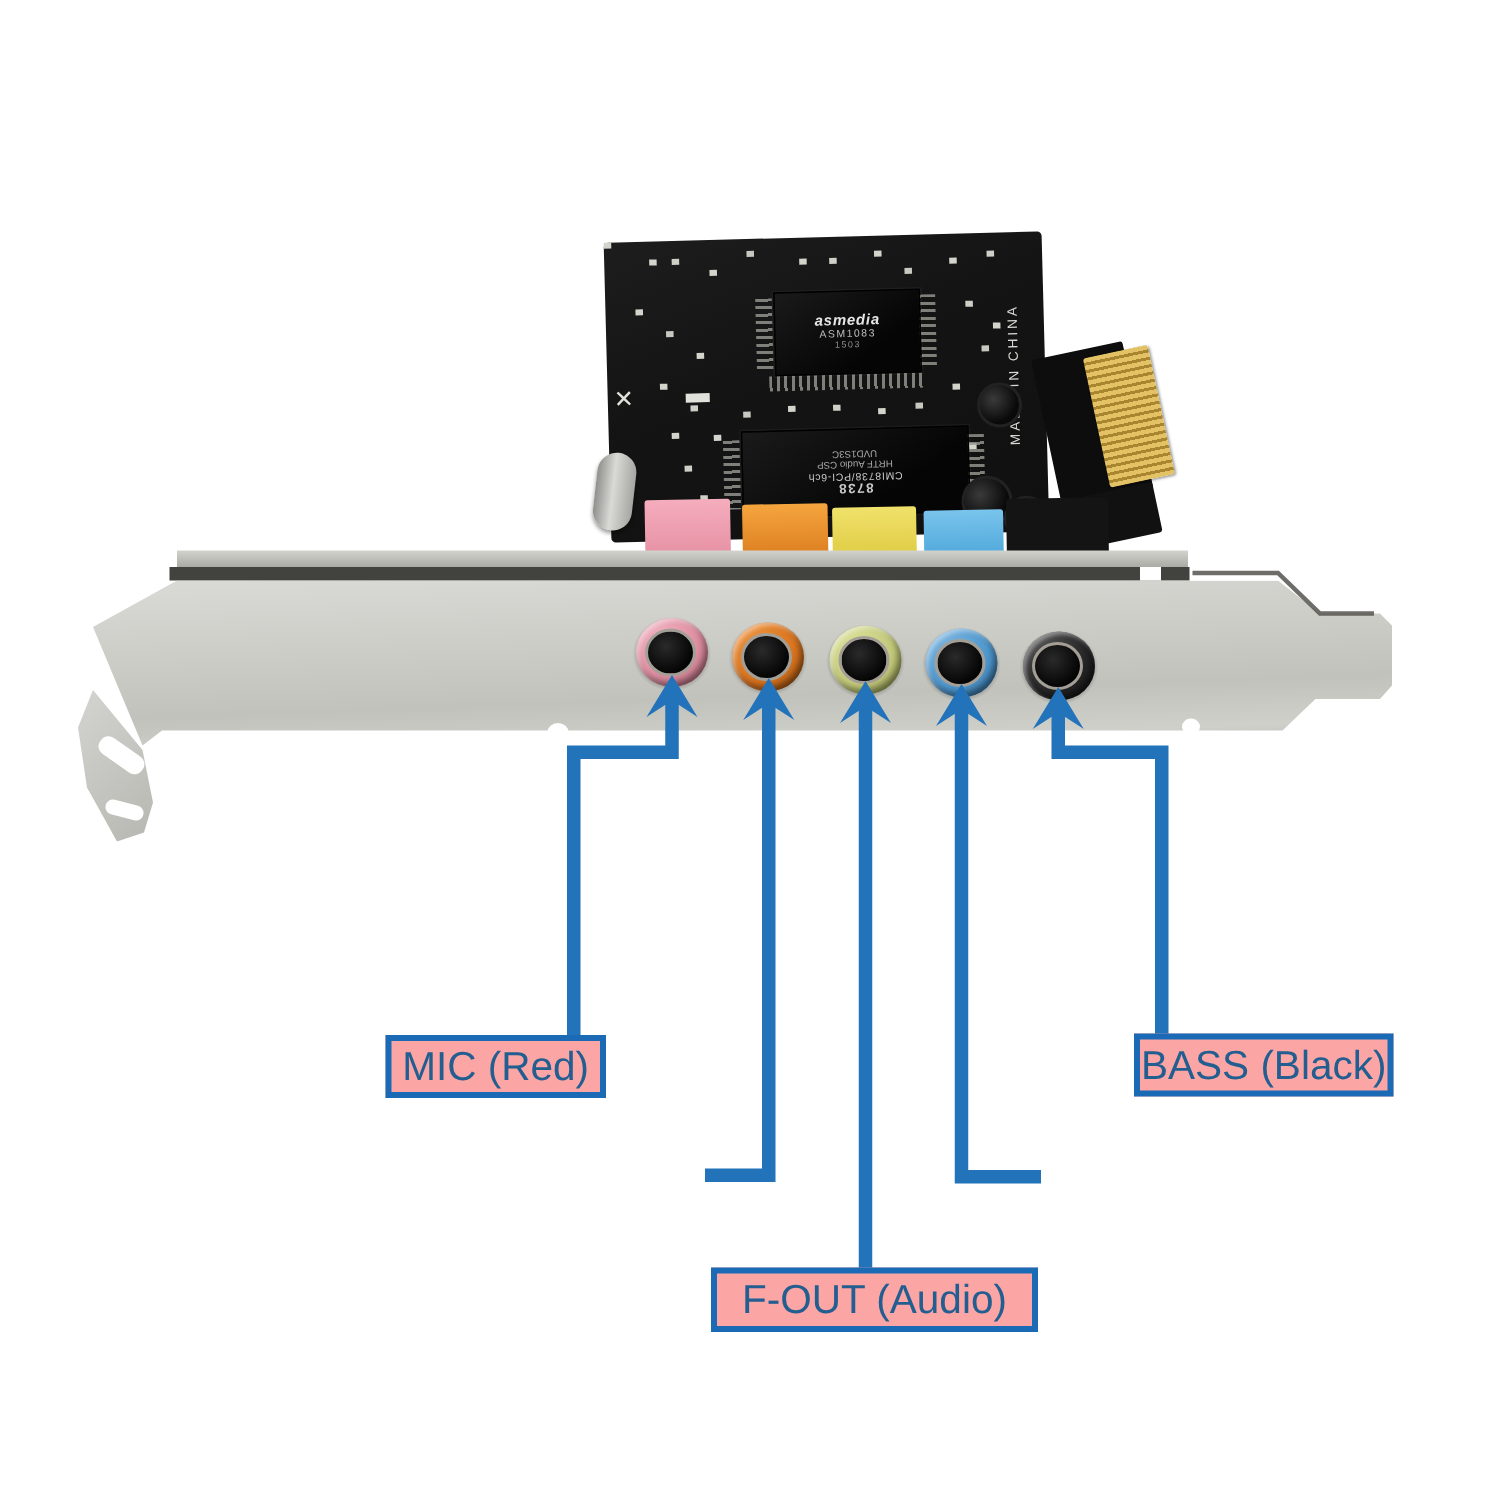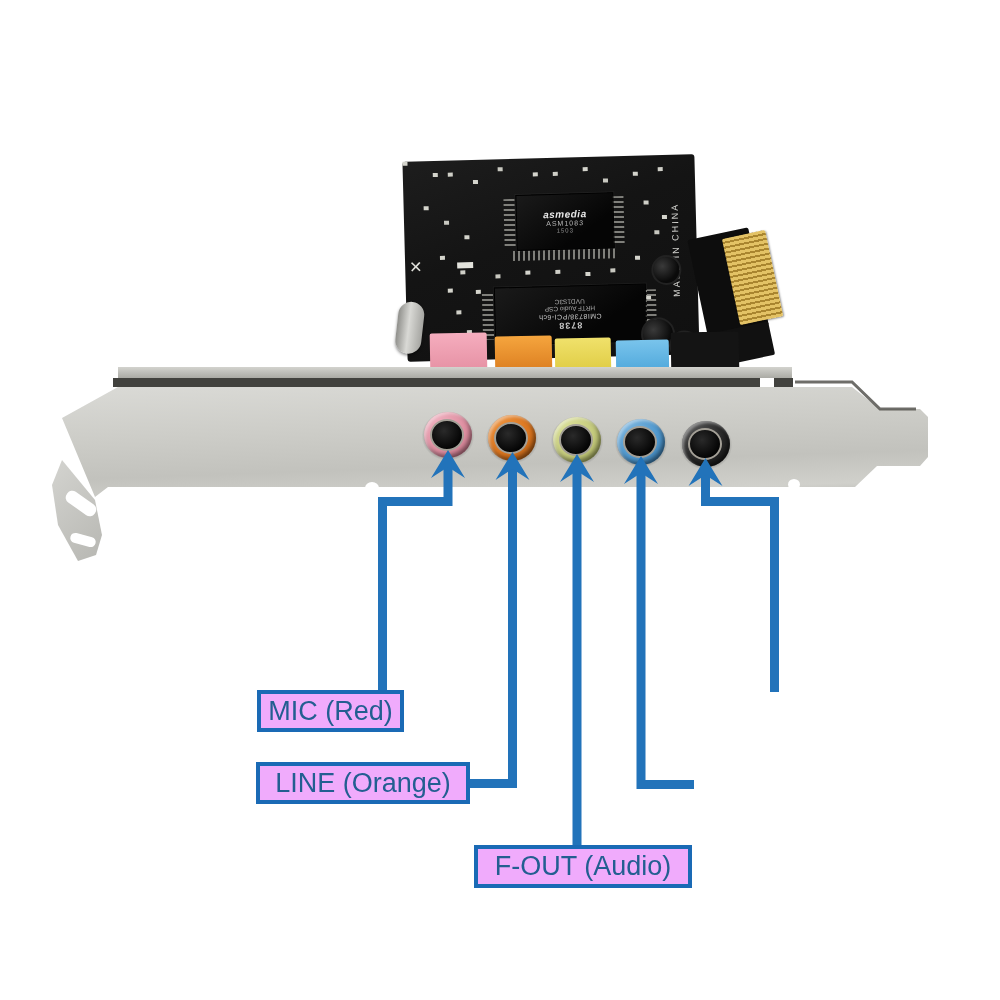--- a/index.html
+++ b/index.html
@@ -76,21 +76,21 @@
   .jack-ring{position:absolute;left:11px;top:9px;width:48px;height:46px;border-radius:50%;
       box-shadow:inset 2px 2px 3px rgba(255,255,255,.45), inset -2px -3px 4px rgba(0,0,0,.45);}
   .jack-hole{position:absolute;left:17px;top:16px;width:34px;height:32px;border-radius:50%;
       background:radial-gradient(circle at 40% 35%,#2a2a2a,#050505 70%);
       border:2px solid #a39f96;box-sizing:border-box;}
 
   
   #wires{position:absolute;left:0;top:0;width:1000px;height:1000px;}
 
   
-  .label-box{position:absolute;background:#f0abfc;border:4px solid #1a6ab5;box-sizing:border-box;
+  .label-box{position:absolute;background:#fca5a5;border:4px solid #1a6ab5;box-sizing:border-box;
       display:flex;align-items:center;justify-content:center;color:#235e91;font-size:27px;
       font-family:"Liberation Sans",sans-serif;text-align:center;}
 </style>
 </head>
 <body>
 
 <div id="stage">
 
   <div id="board">
     <div class="pads"></div>
@@ -185,16 +185,16 @@
     <g fill="#2273ba">
       <polygon points="448,450 431,478 448,467 465,478"></polygon>
       <polygon points="512.5,452 495.5,480 512.5,469 529.5,480"></polygon>
       <polygon points="577,454 560,482 577,471 594,482"></polygon>
       <polygon points="641,456 624,484 641,473 658,484"></polygon>
       <polygon points="705.5,458 688.5,486 705.5,475 722.5,486"></polygon>
     </g>
   </svg>
 
   <div class="label-box" style="left:257px;top:690px;width:147px;height:42px;">MIC (Red)</div>
-  <div class="label-box" style="left:256px;top:762px;width:214px;height:42px;">LINE (Orange)</div>
   <div class="label-box" style="left:474px;top:845px;width:218px;height:43px;">F-OUT (Audio)</div>
+  <div class="label-box" style="left:756px;top:689px;width:173px;height:42px;">BASS (Black)</div>
 
 </div>
 
 </body></html>

